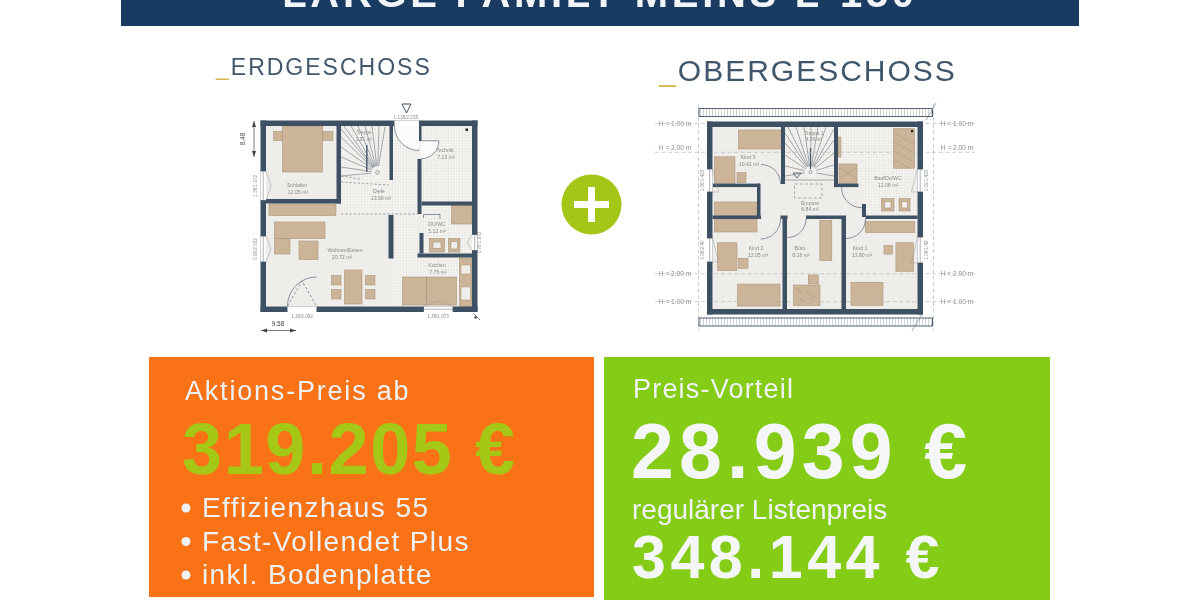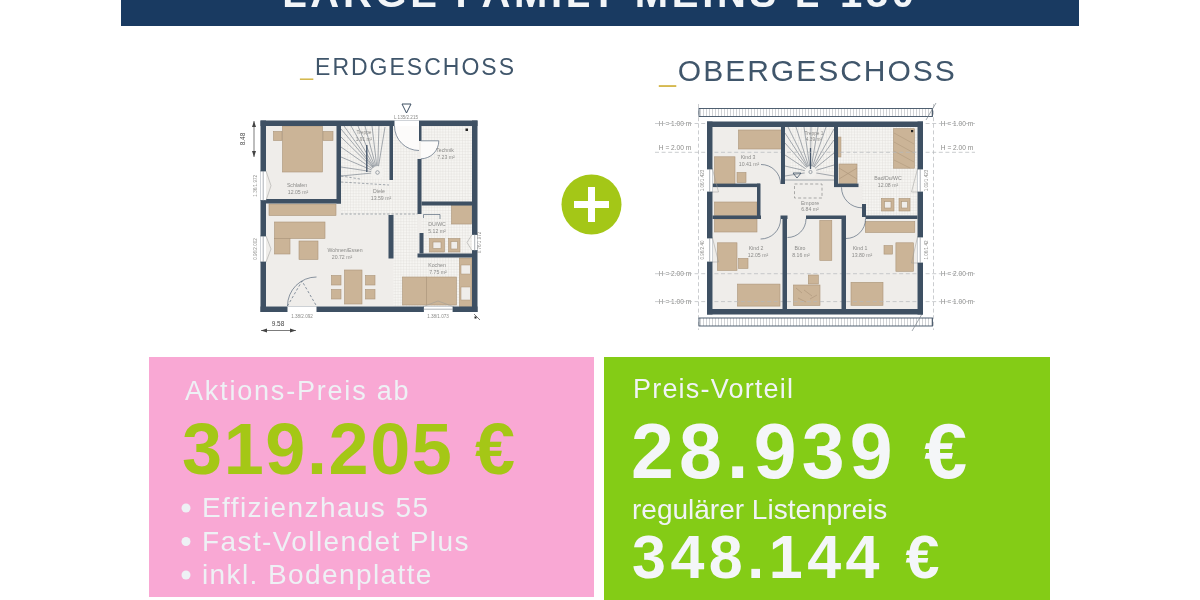--- a/index.html
+++ b/index.html
@@ -8,21 +8,21 @@
 </head>
 <body>
 
 <div class="abs" style="left:121px;top:0;width:958px;height:26px;background:#193a61;overflow:hidden">
 <svg width="958" height="26">
 
 <text x="479" y="6.5" text-anchor="middle" font-size="40" font-weight="bold" letter-spacing="3.7" fill="#f2f5f8">LARGE FAMILY MEINS L-130</text>
 </svg>
 </div>
 
-<div class="abs" style="left:216px;top:54px;width:300px;text-align:right;font-size:23px;letter-spacing:2px;color:#40566b;white-space:nowrap"><span style="color:#d5b94f">_</span>ERDGESCHOSS</div>
+<div class="abs" style="left:216px;top:54px;width:300px;text-align:left;font-size:23px;letter-spacing:2px;color:#40566b;white-space:nowrap"><span style="color:#d5b94f">_</span>ERDGESCHOSS</div>
 
 <div class="abs" style="left:658px;top:54px;width:300px;text-align:center;font-size:30px;letter-spacing:2px;color:#40566b;white-space:nowrap"><span style="color:#d5b94f">_</span>OBERGESCHOSS</div>
 
 <svg class="abs" style="left:556px;top:169px" width="72" height="72">
 <circle cx="35.5" cy="35.5" r="30" fill="#a4c717"></circle>
 <rect x="18" y="32" width="35" height="7" fill="#ffffff"></rect>
 <rect x="32" y="18" width="7" height="35" fill="#ffffff"></rect>
 </svg>
 
 <svg class="abs" style="left:230px;top:95px" width="270" height="245" viewBox="230 95 270 245" font-family="Liberation Sans, sans-serif">
@@ -485,21 +485,21 @@
 <g fill="#8b8b89" font-size="4.6" text-anchor="middle">
 <text x="703.5" y="180.5" transform="rotate(-90 703.5 180.5)">1.06/1.423</text>
 <text x="703.5" y="250" transform="rotate(-90 703.5 250)">0.96/2.40</text>
 <text x="927.5" y="180.5" transform="rotate(-90 927.5 180.5)">1.09/1.423</text>
 <text x="927.5" y="250" transform="rotate(-90 927.5 250)">1.06/1.42</text>
 </g>
 
 <rect x="911" y="130" width="2.2" height="2.2" fill="#222222"></rect>
 </svg>
 
-<div class="abs" style="left:149px;top:357px;width:445px;height:240px;background:#f9a8d4">
+<div class="abs" style="left:149px;top:357px;width:445px;height:240px;background:#f97316">
 <svg width="445" height="240">
 
 <text x="36" y="42.5" font-size="27" fill="#eef1f5" letter-spacing="1.8">Aktions-Preis ab</text>
 
 <text x="33" y="116.5" font-size="72" font-weight="bold" fill="#a5c716" letter-spacing="1.6">319.205 €</text>
 
 <circle cx="37" cy="151" r="4.5" fill="#eef1f5"></circle>
 <text x="53" y="160" font-size="28" fill="#eef1f5" letter-spacing="1.4">Effizienzhaus 55</text>
 
 <circle cx="37" cy="184.5" r="4.5" fill="#eef1f5"></circle>

